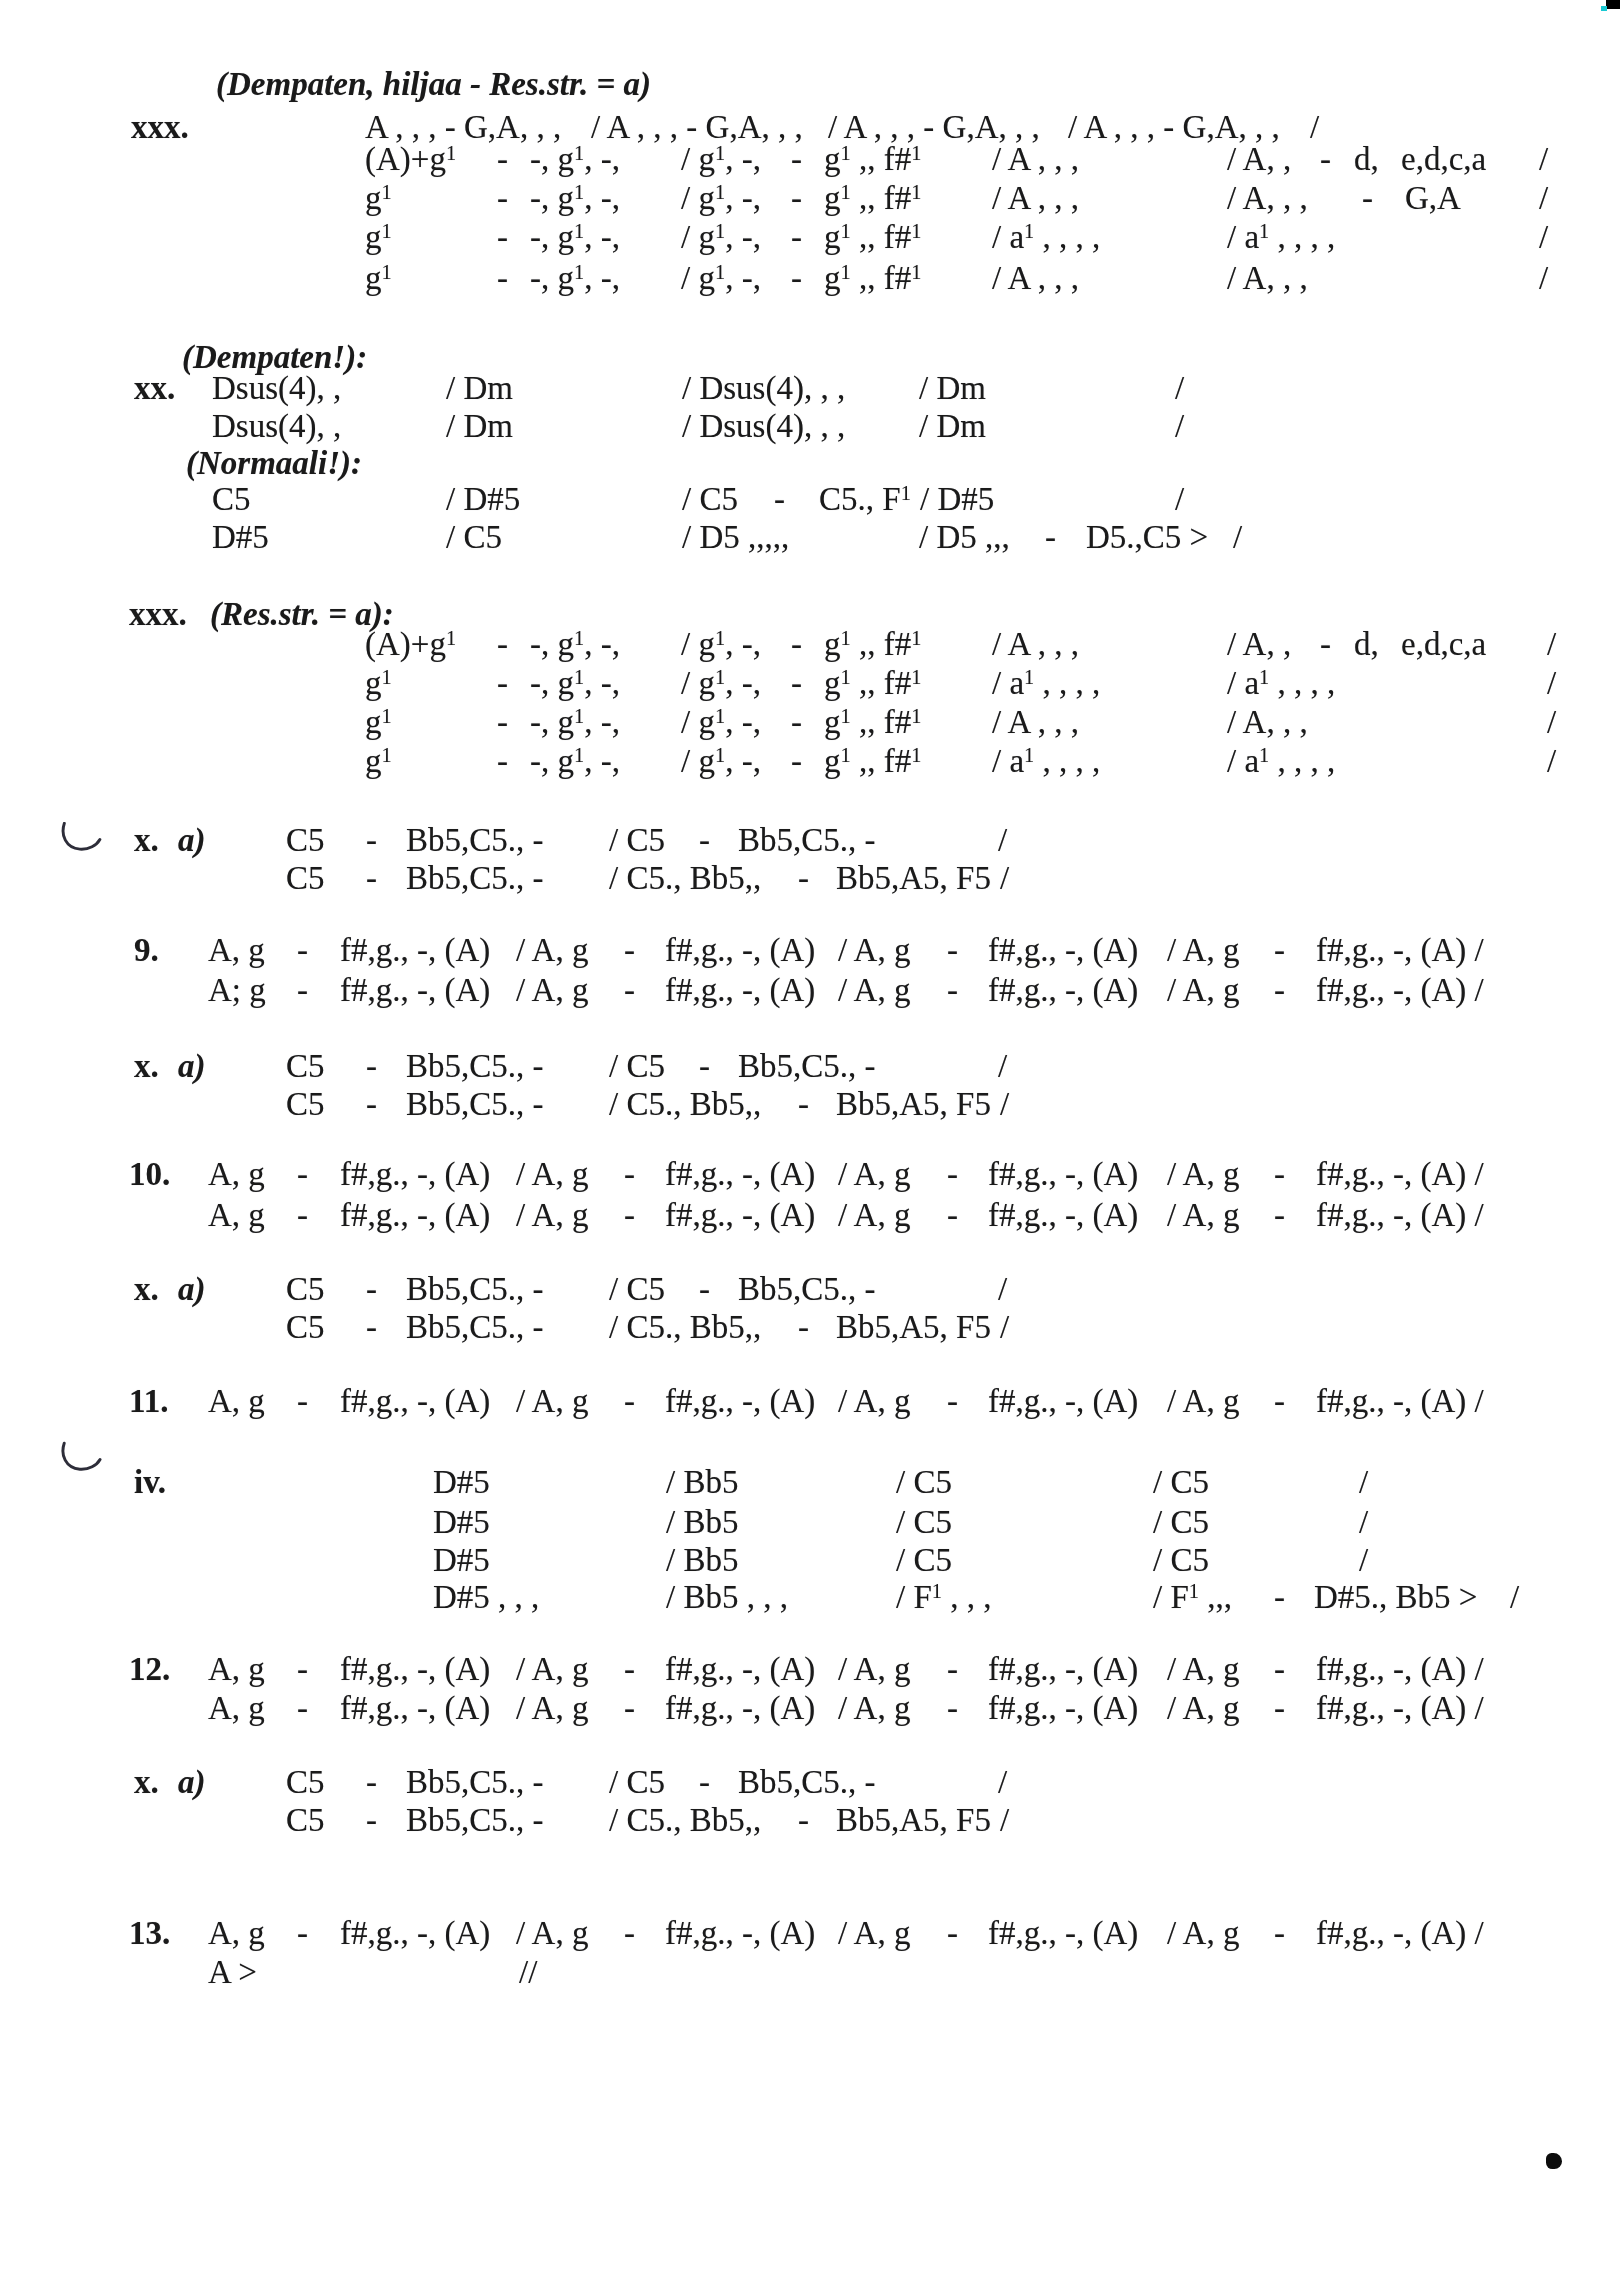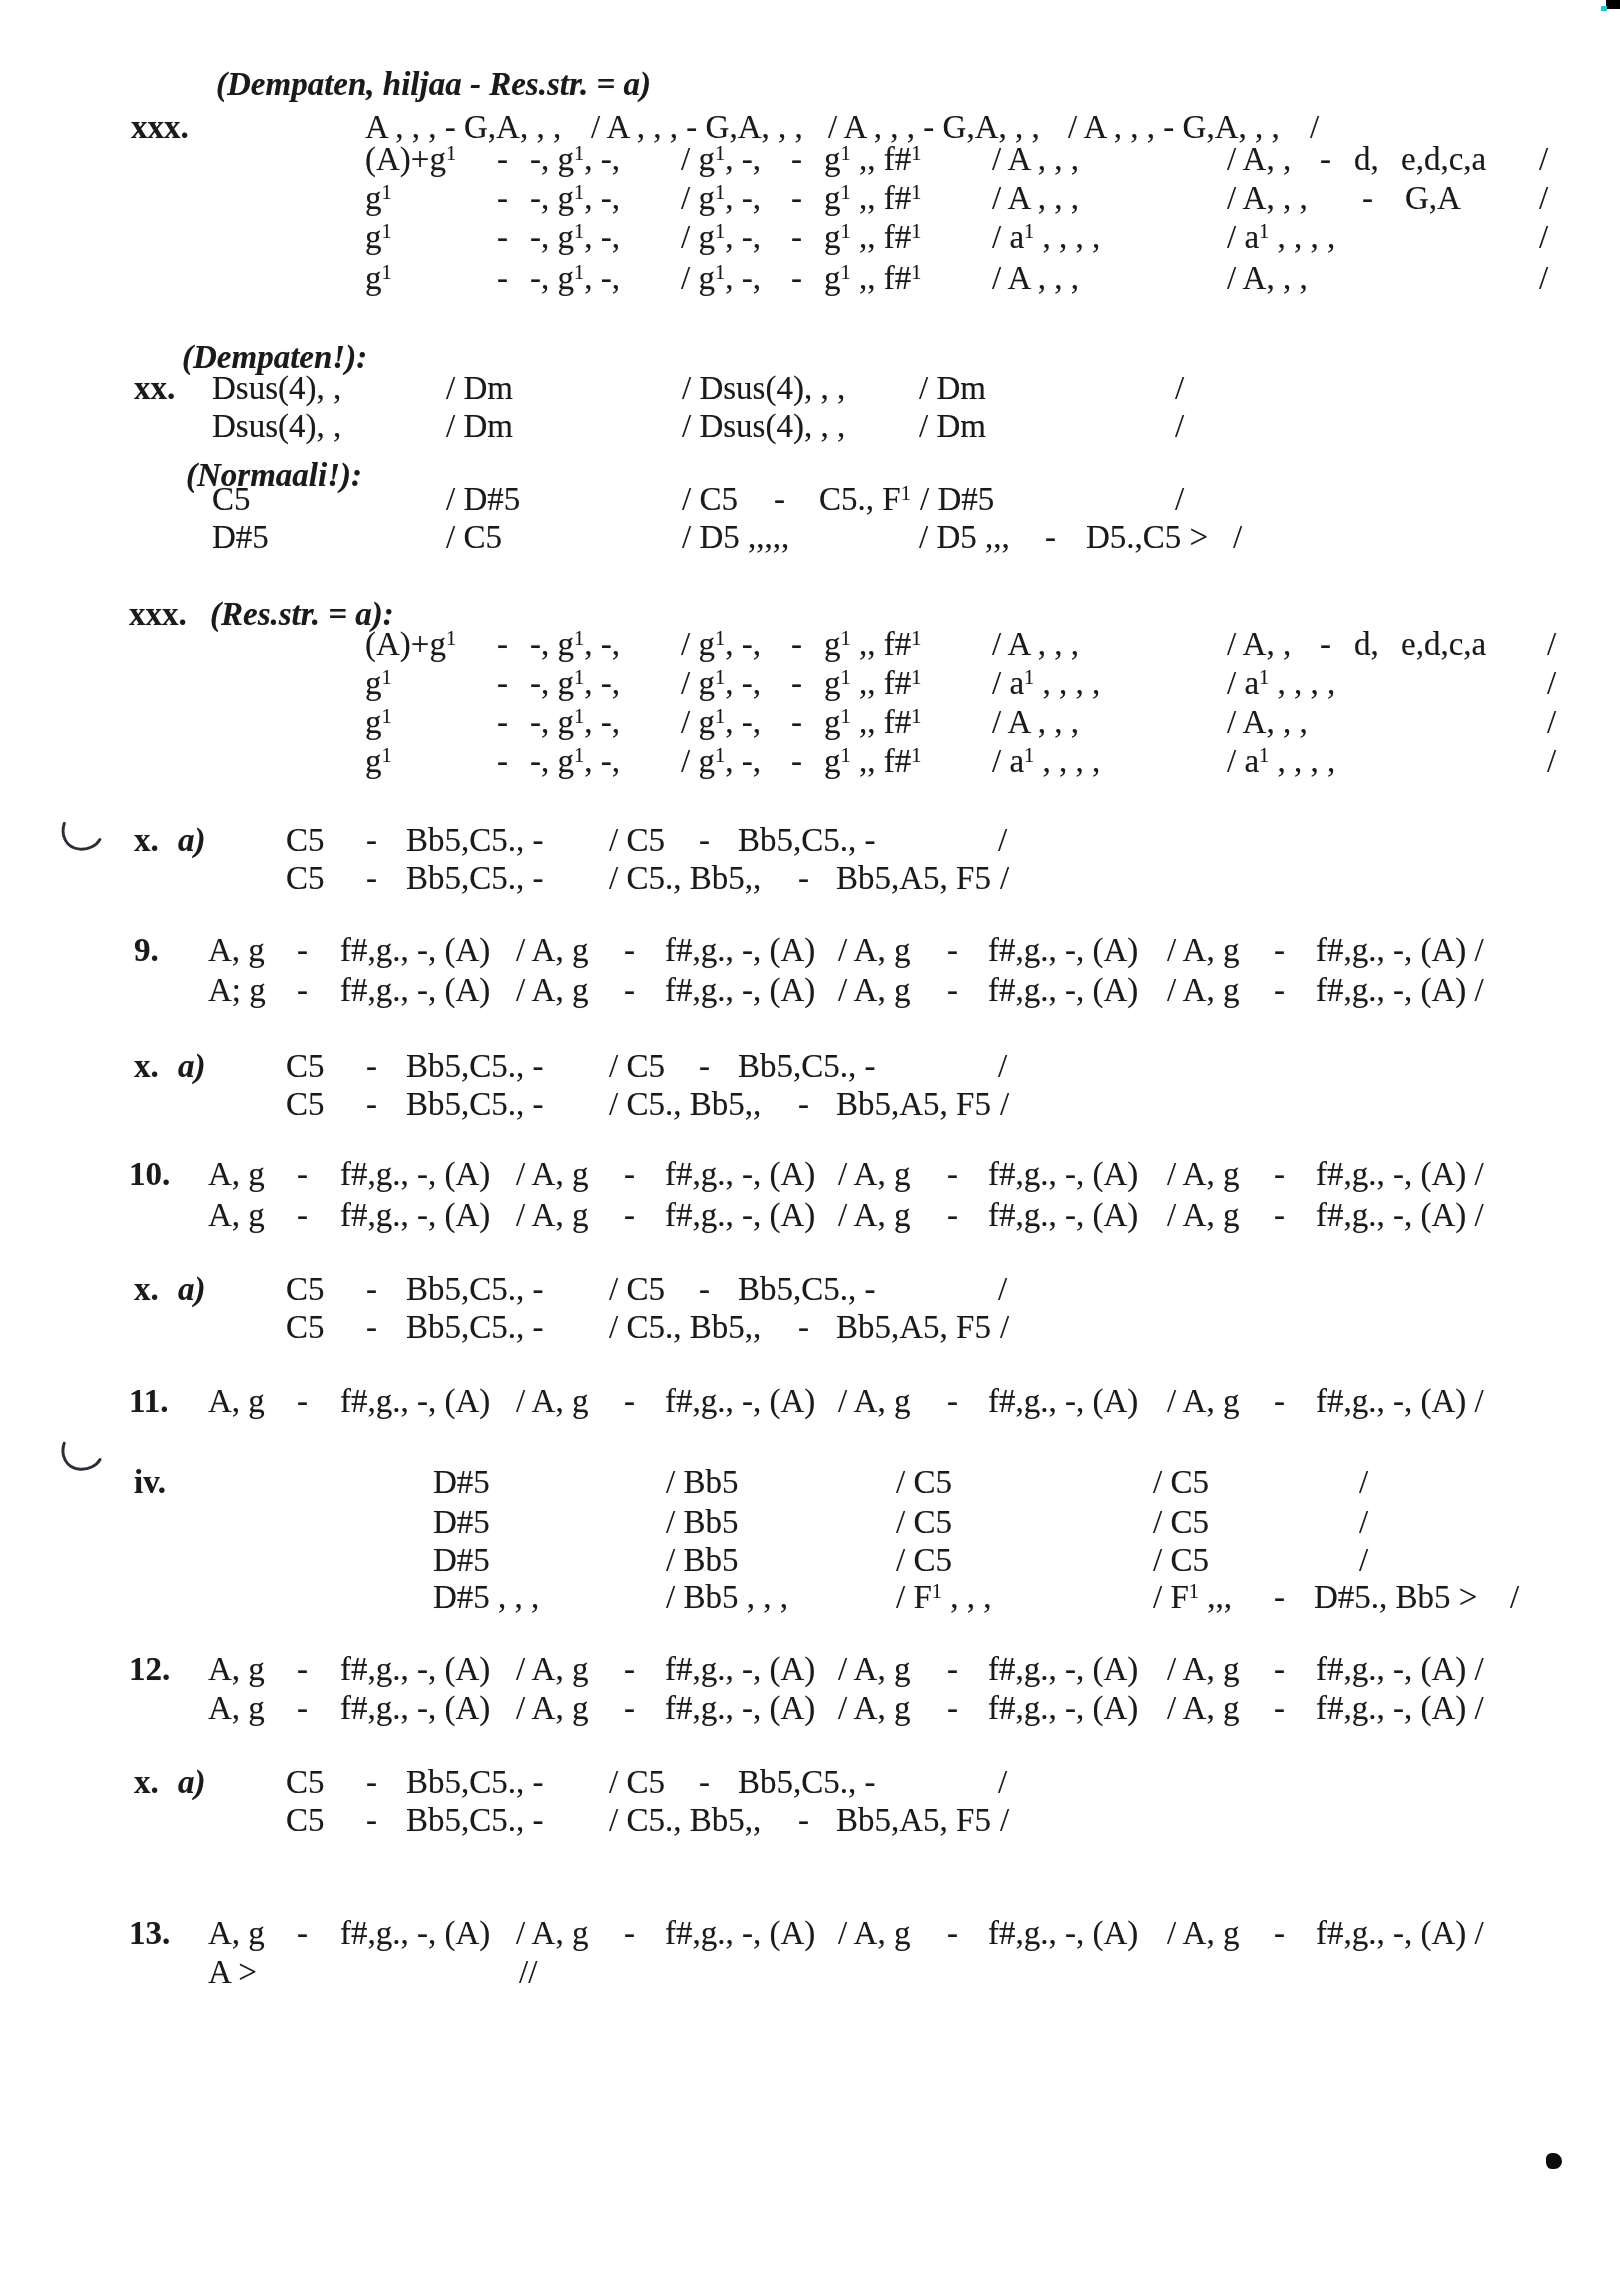--- a/index.html
+++ b/index.html
@@ -24,21 +24,21 @@
   <div id="ink-speck" class="artifact" style="left: 1546px; top: 2153px; width: 15.7px; height: 15.7px; background: rgb(12, 12, 12); border-radius: 40% 60% 55% 45%;"></div>
 <div class="row" style="top: 65px;"><span class="seg b i" style="left: 216px;">(Dempaten, hiljaa - Res.str. = a)</span></div>
     <div class="row" style="top: 108px;"><span class="seg b" style="left: 131px;">xxx.</span><span class="seg" style="left: 365px;">A , , , - G,A, , ,</span><span class="seg" style="left: 591px;">/ A , , , - G,A, , ,</span><span class="seg" style="left: 828px;">/ A , , , - G,A, , ,</span><span class="seg" style="left: 1068px;">/ A , , , - G,A, , ,</span><span class="seg" style="left: 1310px;">/</span></div>
     <div class="row" style="top: 140px;"><span class="seg" style="left: 365px;">(A)+g<sup>1</sup></span><span class="seg" style="left: 497px;">-</span><span class="seg" style="left: 530px;">-, g<sup>1</sup>, -,</span><span class="seg" style="left: 681px;">/ g<sup>1</sup>, -,</span><span class="seg" style="left: 791px;">-</span><span class="seg" style="left: 824px;">g<sup>1</sup> ,, f#<sup>1</sup></span><span class="seg" style="left: 992px;">/ A , , ,</span><span class="seg" style="left: 1227px;">/ A, ,</span><span class="seg" style="left: 1320px;">-</span><span class="seg" style="left: 1354px;">d,</span><span class="seg" style="left: 1401px;">e,d,c,a</span><span class="seg" style="left: 1539px;">/</span></div>
     <div class="row" style="top: 179px;"><span class="seg" style="left: 365px;">g<sup>1</sup></span><span class="seg" style="left: 497px;">-</span><span class="seg" style="left: 530px;">-, g<sup>1</sup>, -,</span><span class="seg" style="left: 681px;">/ g<sup>1</sup>, -,</span><span class="seg" style="left: 791px;">-</span><span class="seg" style="left: 824px;">g<sup>1</sup> ,, f#<sup>1</sup></span><span class="seg" style="left: 992px;">/ A , , ,</span><span class="seg" style="left: 1227px;">/ A, , ,</span><span class="seg" style="left: 1362px;">-</span><span class="seg" style="left: 1405px;">G,A</span><span class="seg" style="left: 1539px;">/</span></div>
     <div class="row" style="top: 218px;"><span class="seg" style="left: 365px;">g<sup>1</sup></span><span class="seg" style="left: 497px;">-</span><span class="seg" style="left: 530px;">-, g<sup>1</sup>, -,</span><span class="seg" style="left: 681px;">/ g<sup>1</sup>, -,</span><span class="seg" style="left: 791px;">-</span><span class="seg" style="left: 824px;">g<sup>1</sup> ,, f#<sup>1</sup></span><span class="seg" style="left: 992px;">/ a<sup>1</sup> , , , ,</span><span class="seg" style="left: 1227px;">/ a<sup>1</sup> , , , ,</span><span class="seg" style="left: 1539px;">/</span></div>
     <div class="row" style="top: 259px;"><span class="seg" style="left: 365px;">g<sup>1</sup></span><span class="seg" style="left: 497px;">-</span><span class="seg" style="left: 530px;">-, g<sup>1</sup>, -,</span><span class="seg" style="left: 681px;">/ g<sup>1</sup>, -,</span><span class="seg" style="left: 791px;">-</span><span class="seg" style="left: 824px;">g<sup>1</sup> ,, f#<sup>1</sup></span><span class="seg" style="left: 992px;">/ A , , ,</span><span class="seg" style="left: 1227px;">/ A, , ,</span><span class="seg" style="left: 1539px;">/</span></div>
     <div class="row" style="top: 338px;"><span class="seg b i" style="left: 182px;">(Dempaten!):</span></div>
     <div class="row" style="top: 369px;"><span class="seg b" style="left: 134px;">xx.</span><span class="seg" style="left: 212px;">Dsus(4), ,</span><span class="seg" style="left: 446px;">/ Dm</span><span class="seg" style="left: 682px;">/ Dsus(4), , ,</span><span class="seg" style="left: 919px;">/ Dm</span><span class="seg" style="left: 1175px;">/</span></div>
     <div class="row" style="top: 407px;"><span class="seg" style="left: 212px;">Dsus(4), ,</span><span class="seg" style="left: 446px;">/ Dm</span><span class="seg" style="left: 682px;">/ Dsus(4), , ,</span><span class="seg" style="left: 919px;">/ Dm</span><span class="seg" style="left: 1175px;">/</span></div>
-    <div class="row" style="top: 456px;"><span class="seg b i" style="left: 186px;">(Normaali!):</span></div>
+    <div class="row" style="top: 444px;"><span class="seg b i" style="left: 186px;">(Normaali!):</span></div>
     <div class="row" style="top: 480px;"><span class="seg" style="left: 212px;">C5</span><span class="seg" style="left: 446px;">/ D#5</span><span class="seg" style="left: 682px;">/ C5</span><span class="seg" style="left: 774px;">-</span><span class="seg" style="left: 819px;">C5., F<sup>1</sup></span><span class="seg" style="left: 920px;">/ D#5</span><span class="seg" style="left: 1175px;">/</span></div>
     <div class="row" style="top: 518px;"><span class="seg" style="left: 212px;">D#5</span><span class="seg" style="left: 446px;">/ C5</span><span class="seg" style="left: 682px;">/ D5 ,,,,,</span><span class="seg" style="left: 919px;">/ D5 ,,,</span><span class="seg" style="left: 1045px;">-</span><span class="seg" style="left: 1086px;">D5.,C5 &gt;</span><span class="seg" style="left: 1233px;">/</span></div>
     <div class="row" style="top: 595px;"><span class="seg b" style="left: 129px;">xxx.</span><span class="seg b i" style="left: 210px;">(Res.str. = a):</span></div>
     <div class="row" style="top: 625px;"><span class="seg" style="left: 365px;">(A)+g<sup>1</sup></span><span class="seg" style="left: 497px;">-</span><span class="seg" style="left: 530px;">-, g<sup>1</sup>, -,</span><span class="seg" style="left: 681px;">/ g<sup>1</sup>, -,</span><span class="seg" style="left: 791px;">-</span><span class="seg" style="left: 824px;">g<sup>1</sup> ,, f#<sup>1</sup></span><span class="seg" style="left: 992px;">/ A , , ,</span><span class="seg" style="left: 1227px;">/ A, ,</span><span class="seg" style="left: 1320px;">-</span><span class="seg" style="left: 1354px;">d,</span><span class="seg" style="left: 1401px;">e,d,c,a</span><span class="seg" style="left: 1547px;">/</span></div>
     <div class="row" style="top: 664px;"><span class="seg" style="left: 365px;">g<sup>1</sup></span><span class="seg" style="left: 497px;">-</span><span class="seg" style="left: 530px;">-, g<sup>1</sup>, -,</span><span class="seg" style="left: 681px;">/ g<sup>1</sup>, -,</span><span class="seg" style="left: 791px;">-</span><span class="seg" style="left: 824px;">g<sup>1</sup> ,, f#<sup>1</sup></span><span class="seg" style="left: 992px;">/ a<sup>1</sup> , , , ,</span><span class="seg" style="left: 1227px;">/ a<sup>1</sup> , , , ,</span><span class="seg" style="left: 1547px;">/</span></div>
     <div class="row" style="top: 703px;"><span class="seg" style="left: 365px;">g<sup>1</sup></span><span class="seg" style="left: 497px;">-</span><span class="seg" style="left: 530px;">-, g<sup>1</sup>, -,</span><span class="seg" style="left: 681px;">/ g<sup>1</sup>, -,</span><span class="seg" style="left: 791px;">-</span><span class="seg" style="left: 824px;">g<sup>1</sup> ,, f#<sup>1</sup></span><span class="seg" style="left: 992px;">/ A , , ,</span><span class="seg" style="left: 1227px;">/ A, , ,</span><span class="seg" style="left: 1547px;">/</span></div>
     <div class="row" style="top: 742px;"><span class="seg" style="left: 365px;">g<sup>1</sup></span><span class="seg" style="left: 497px;">-</span><span class="seg" style="left: 530px;">-, g<sup>1</sup>, -,</span><span class="seg" style="left: 681px;">/ g<sup>1</sup>, -,</span><span class="seg" style="left: 791px;">-</span><span class="seg" style="left: 824px;">g<sup>1</sup> ,, f#<sup>1</sup></span><span class="seg" style="left: 992px;">/ a<sup>1</sup> , , , ,</span><span class="seg" style="left: 1227px;">/ a<sup>1</sup> , , , ,</span><span class="seg" style="left: 1547px;">/</span></div>
     <div class="row" style="top: 821px;"><span class="seg b" style="left: 134px;">x.</span><span class="seg b i" style="left: 178px;">a)</span><span class="seg" style="left: 286px;">C5</span><span class="seg" style="left: 366px;">-</span><span class="seg" style="left: 406px;">Bb5,C5., -</span><span class="seg" style="left: 609px;">/ C5</span><span class="seg" style="left: 699px;">-</span><span class="seg" style="left: 738px;">Bb5,C5., -</span><span class="seg" style="left: 998px;">/</span></div>
     <div class="row" style="top: 859px;"><span class="seg" style="left: 286px;">C5</span><span class="seg" style="left: 366px;">-</span><span class="seg" style="left: 406px;">Bb5,C5., -</span><span class="seg" style="left: 609px;">/ C5., Bb5,,</span><span class="seg" style="left: 798px;">-</span><span class="seg" style="left: 836px;">Bb5,A5, F5</span><span class="seg" style="left: 1000px;">/</span></div>
     <div class="row" style="top: 931px;"><span class="seg b" style="left: 134px;">9.</span><span class="seg" style="left: 208px;">A, g</span><span class="seg" style="left: 297px;">-</span><span class="seg" style="left: 340px;">f#,g., -, (A)</span><span class="seg" style="left: 516px;">/ A, g</span><span class="seg" style="left: 624px;">-</span><span class="seg" style="left: 665px;">f#,g., -, (A)</span><span class="seg" style="left: 838px;">/ A, g</span><span class="seg" style="left: 947px;">-</span><span class="seg" style="left: 988px;">f#,g., -, (A)</span><span class="seg" style="left: 1167px;">/ A, g</span><span class="seg" style="left: 1274px;">-</span><span class="seg" style="left: 1316px;">f#,g., -, (A) /</span></div>

